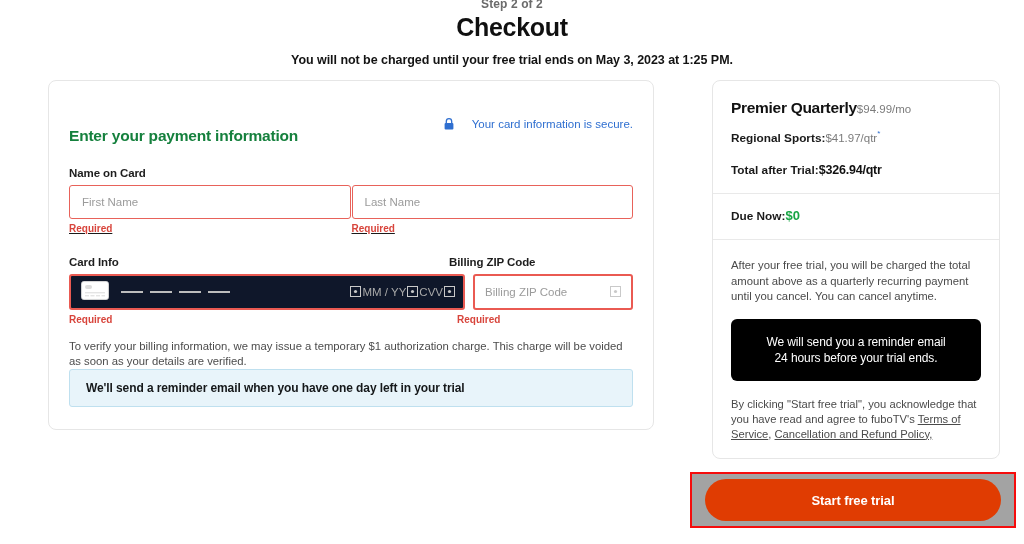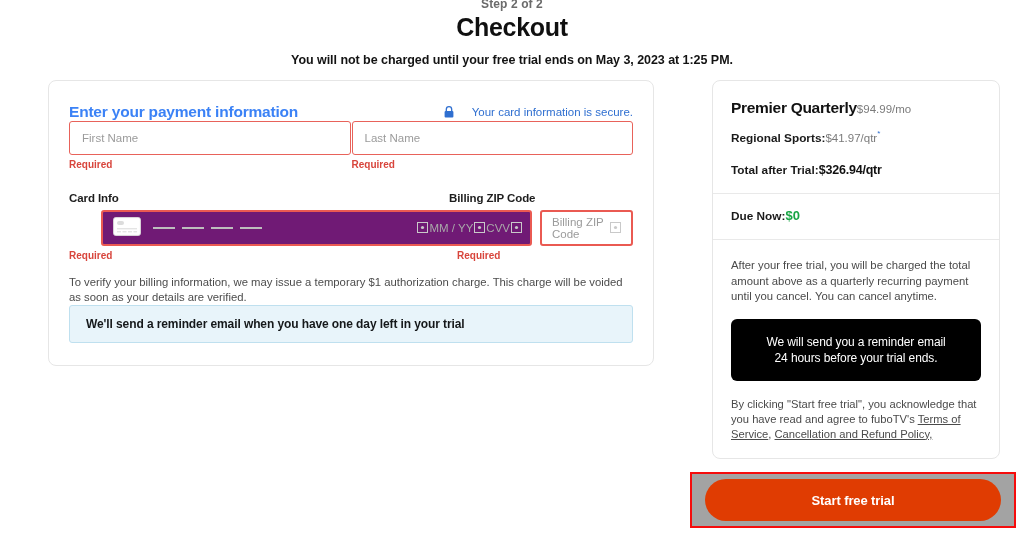--- a/index.html
+++ b/index.html
@@ -30,46 +30,46 @@
   
   .cols { display: flex; gap: 0; padding: 0 24px; margin-top: 13px; align-items: flex-start; }
 
   
   .pay-card {
     width: 606px; margin-left: 24px;
     border: 1px solid #e6e6e6; border-radius: 8px;
     background: #fff; padding: 22px 20px 22px 20px;
   }
   .pay-head { display: flex; align-items: center; justify-content: space-between; }
-  .pay-title { font-size: 15.5px; font-weight: 700; letter-spacing: -.2px; color: #3b82f6; }
+  .pay-title { font-size: 15.5px; font-weight: 700; letter-spacing: -.2px; color: #15803d; margin-top: 24px; }
   .secure { display: flex; align-items: center; gap: 18px; color: #2f6fd0; font-size: 11.5px; }
   .lock-ic { width: 10px; height: 12px; display:block; }
 
   .field-label {
     font-size: 11.5px; font-weight: 700; color: #1d1d1d;
     margin-top: 22px; margin-bottom: 6px; letter-spacing: -.1px;
   }
-  .row { display: flex; gap: 1px; }
+  .row { display: flex; gap: 1px; text-decoration: underline; }
   .col { flex: 1; }
   .inp {
     width: 100%; height: 34px; border: 1px solid #e8625a; border-radius: 3px;
     background: #fff; font-size: 11.5px; color: #111; padding: 0 12px;
     font-family: "Liberation Sans", sans-serif; outline: none;
   }
   .inp::placeholder { color: #9b9b9b; }
   .req { font-size: 10px; color: #d8453c; margin-top: 4px; font-weight: 600; }
 
   .lbl-row { display: flex; }
   .lbl-row .lbl-card { width: 380px; }
   .lbl-row .lbl-zip  { flex: 1; }
 
   .cc-row { display: flex; gap: 8px; }
   .cc-box {
-    width: 431px; height: 36px; border: 2px solid #ea5a52; border-radius: 3px;
-    display: flex; align-items: center; padding: 0 8px 0 10px; background: #701a75; margin-left: 32px;
+    width: 396px; height: 36px; border: 2px solid #ea5a52; border-radius: 3px;
+    display: flex; align-items: center; padding: 0 8px 0 10px; background: #0f172a;
   }
   .cc-icon { width: 28px; height: 19px; flex: 0 0 auto; }
   .cc-dashes { display: flex; gap: 7px; margin-left: 12px; }
   .cc-dashes span { display: block; width: 22px; height: 1.5px; background: #bdbdbd; }
   .cc-right { margin-left: auto; display: flex; align-items: center; gap: 1px; color: #a9a9a9; font-size: 11.5px; }
   .brk { width: 11px; height: 11px; flex: 0 0 auto; }
   .zip-box {
     flex: 1; height: 36px; border: 2px solid #ea5a52; border-radius: 3px;
     display: flex; align-items: center; padding: 0 10px; background: #fff;
   }
@@ -152,20 +152,21 @@
           <span>
             <svg class="lock-ic" viewBox="0 0 10 12">
               <path d="M2.3 5V3.4A2.7 2.7 0 0 1 7.7 3.4V5" fill="none" stroke="#2f6fd0" stroke-width="1.3"></path>
               <rect x="0.6" y="5" width="8.8" height="6.6" rx="1" fill="#2f6fd0"></rect>
             </svg>
           </span>
           <span>Your card information is secure.</span>
         </div>
       </div>
 
+      <div class="field-label">Name on Card</div>
       <div class="row">
         <div class="col">
           <input class="inp" placeholder="First Name" style="">
           <div class="req">Required</div>
         </div>
         <div class="col">
           <input class="inp" placeholder="Last Name" style="">
           <div class="req">Required</div>
         </div>
       </div>

